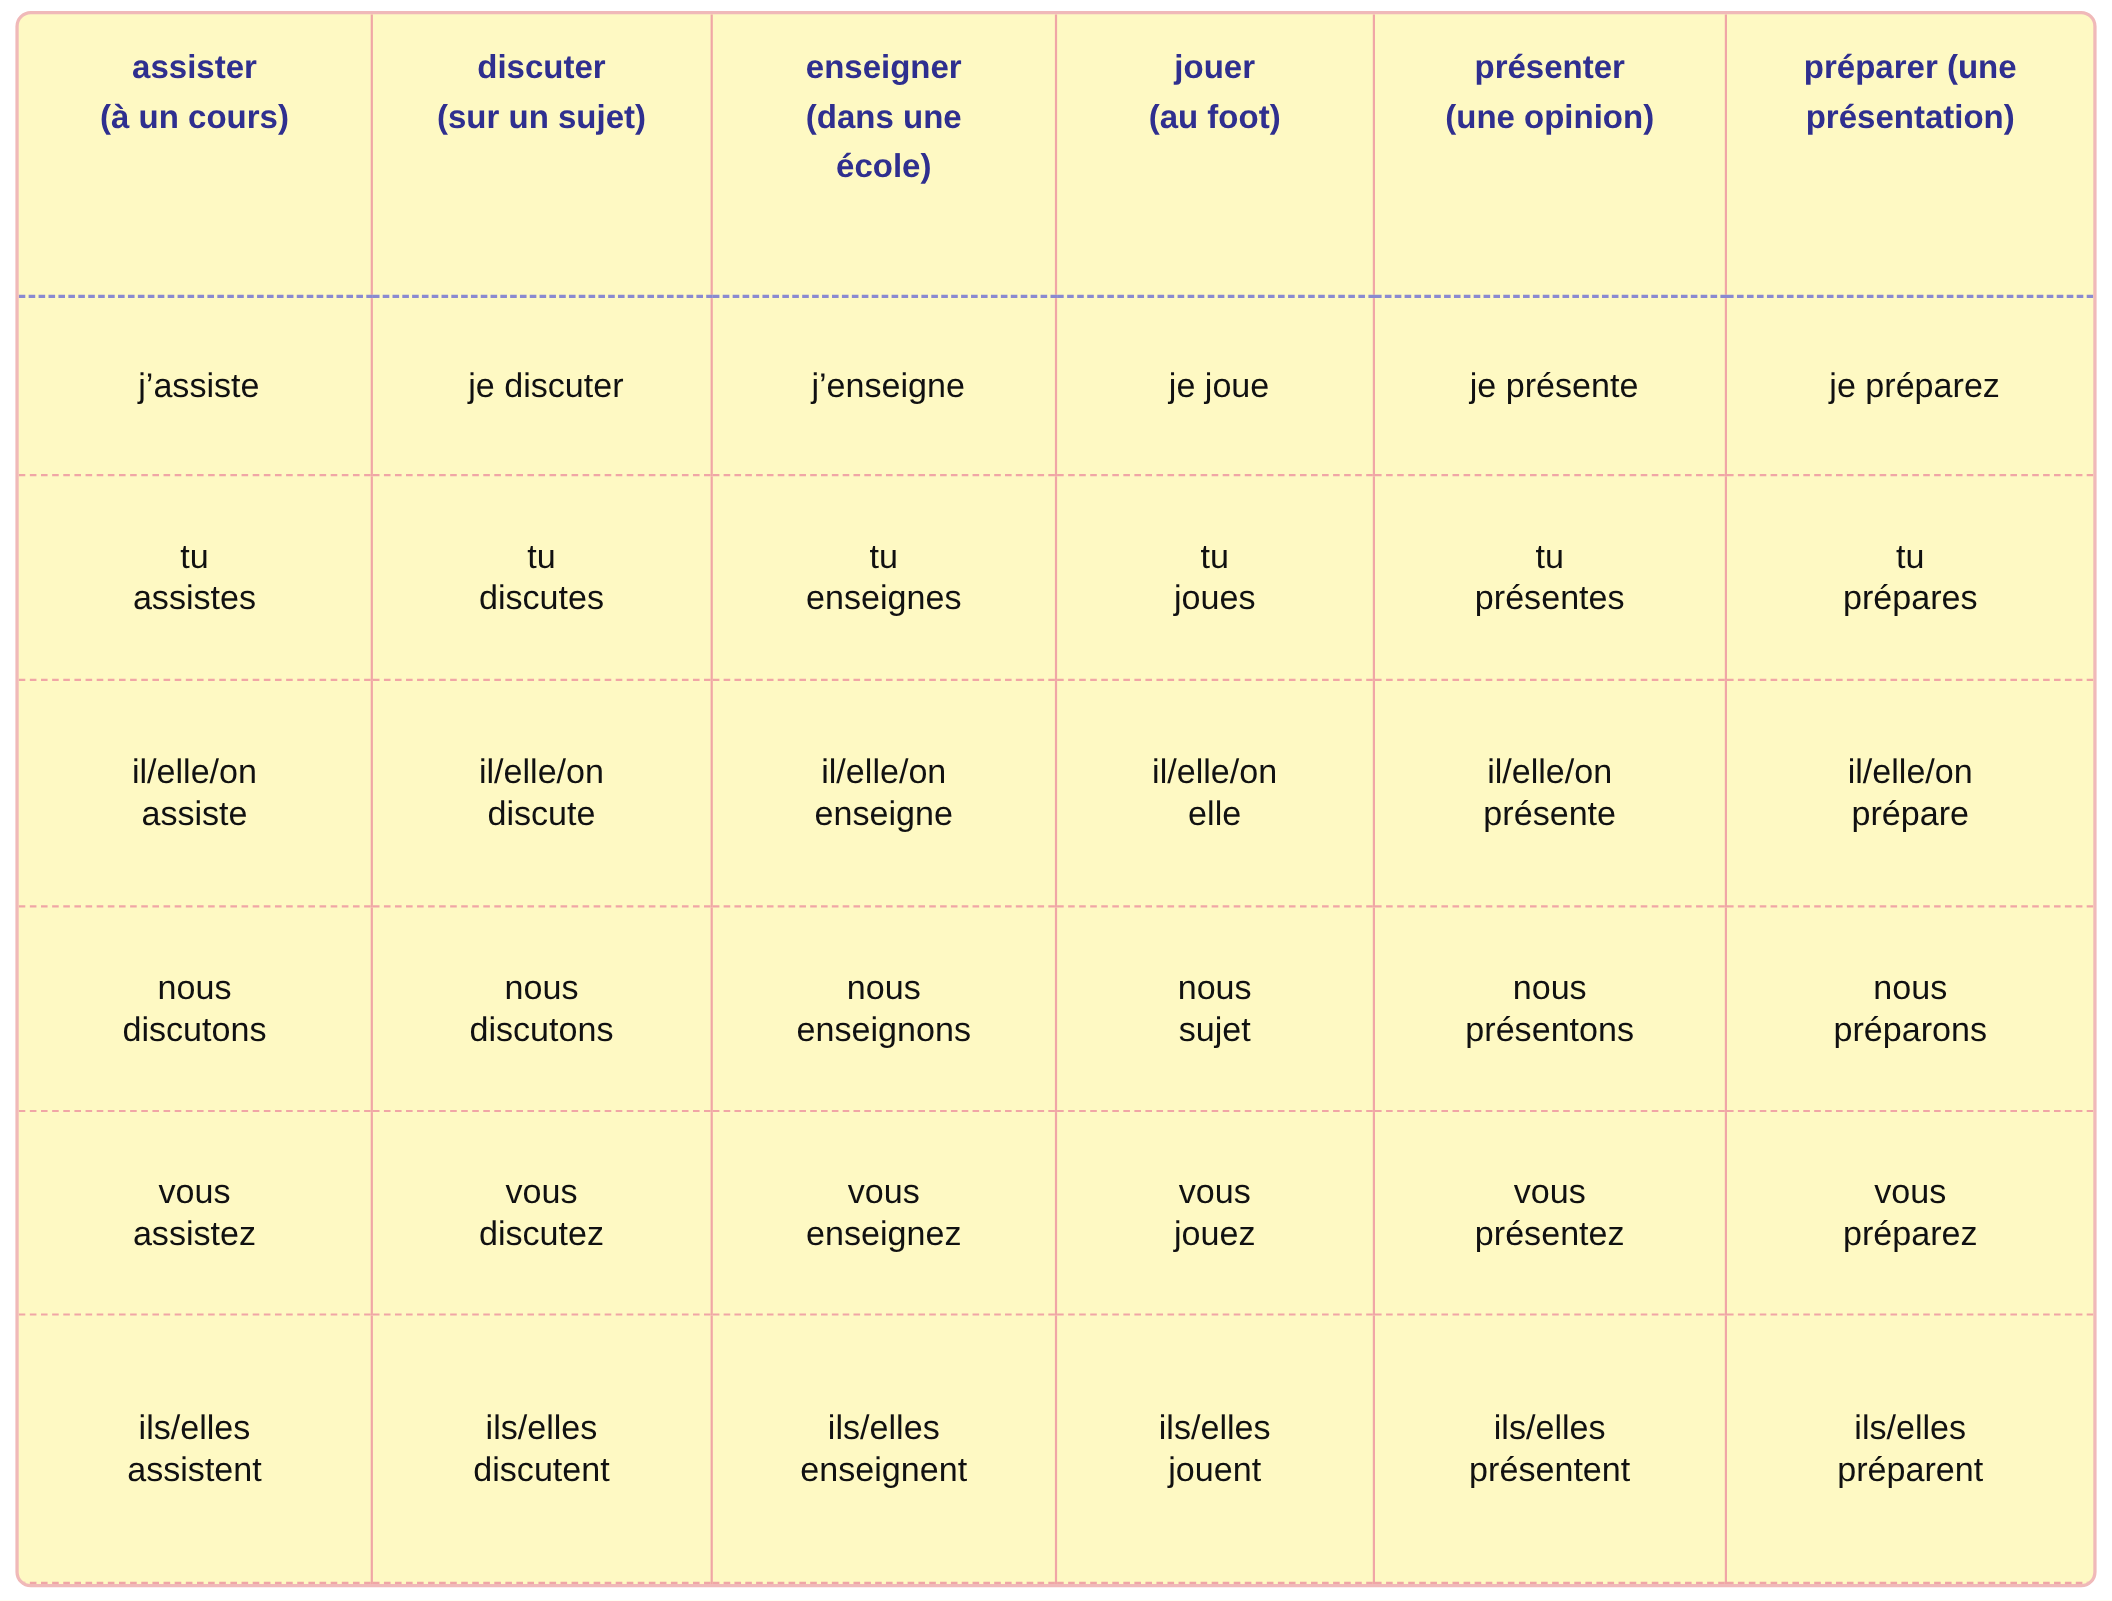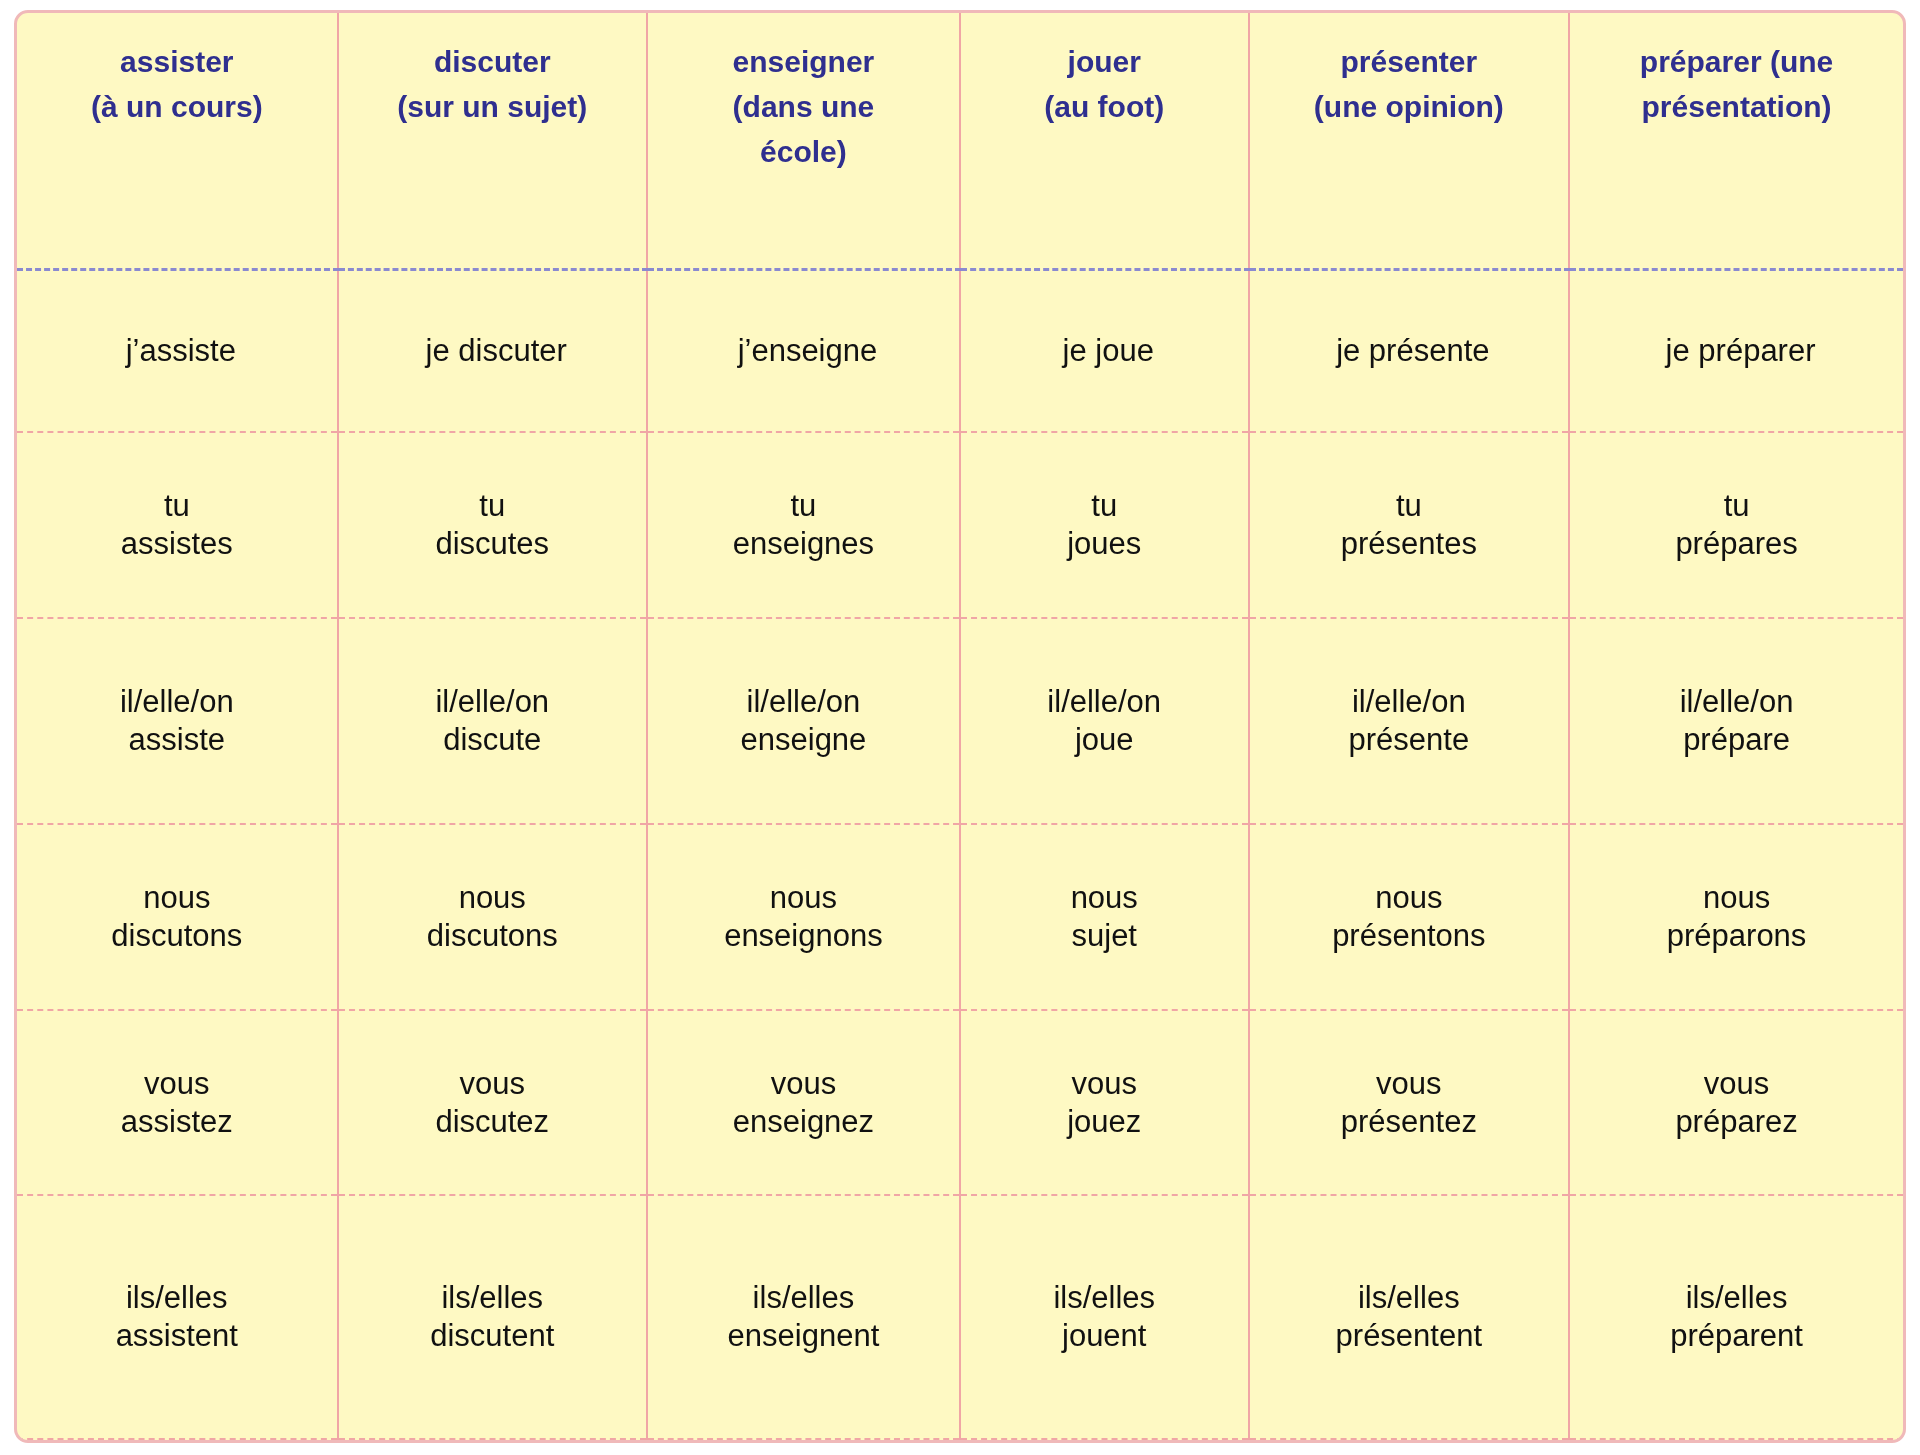--- a/index.html
+++ b/index.html
@@ -136,21 +136,21 @@
           <td>
             <span class="cell-line">j’enseigne</span>
           </td>
           <td>
             <span class="cell-line">je joue</span>
           </td>
           <td>
             <span class="cell-line">je présente</span>
           </td>
           <td>
-            <span class="cell-line">je préparer</span>
+            <span class="cell-line">je préparez</span>
           </td>
         </tr>
         <tr class="r1">
           <td>
             <span class="cell-line pron">tu</span>
             <span class="cell-line">assistes</span>
           </td>
           <td>
             <span class="cell-line pron">tu</span>
             <span class="cell-line">discutes</span>
@@ -180,21 +180,21 @@
           <td>
             <span class="cell-line pron">il/elle/on</span>
             <span class="cell-line">discute</span>
           </td>
           <td>
             <span class="cell-line pron">il/elle/on</span>
             <span class="cell-line">enseigne</span>
           </td>
           <td>
             <span class="cell-line pron">il/elle/on</span>
-            <span class="cell-line">joue</span>
+            <span class="cell-line">elle</span>
           </td>
           <td>
             <span class="cell-line pron">il/elle/on</span>
             <span class="cell-line">présente</span>
           </td>
           <td>
             <span class="cell-line pron">il/elle/on</span>
             <span class="cell-line">prépare</span>
           </td>
         </tr>

